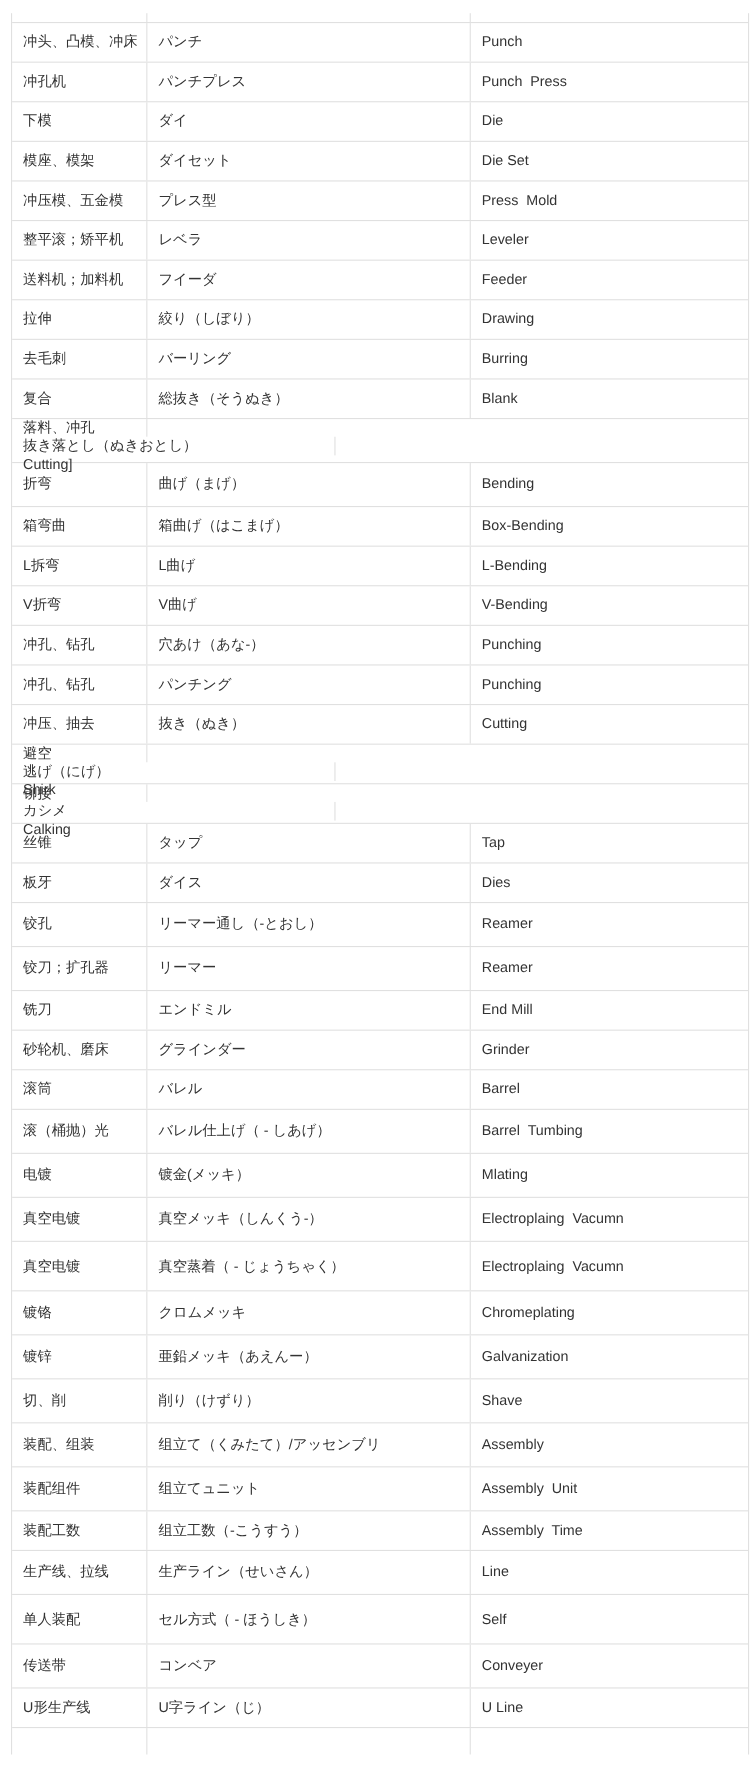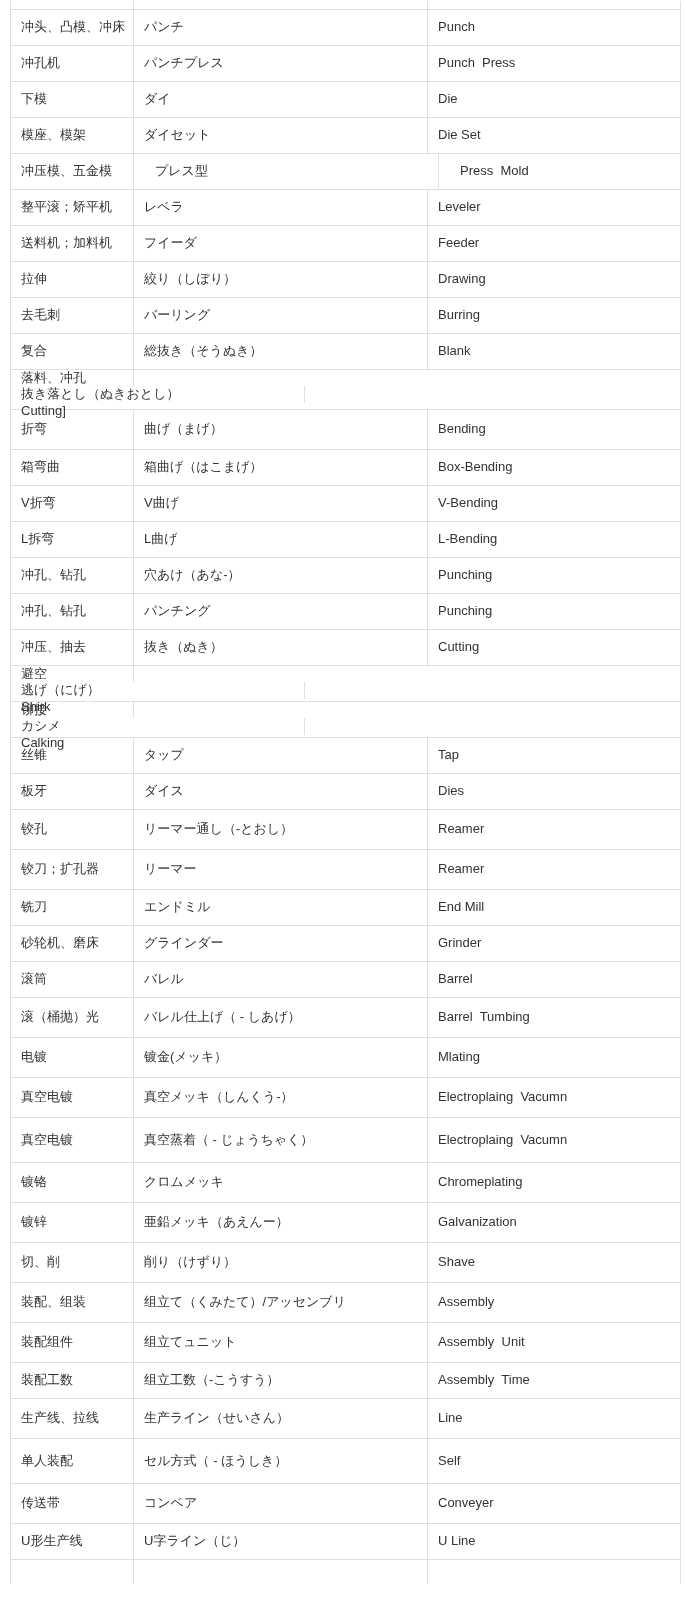--- a/index.html
+++ b/index.html
@@ -11,21 +11,21 @@
     position: relative;
     width: 686px;
     height: 1619px;
     overflow: hidden;
     background: var(--bg, #ffffff);
     font-family: "Liberation Sans", "DejaVu Sans", sans-serif;
   }
   .tbl {
     position: absolute;
     left: 10px;
-    top: 1px;
+    top: 12px;
     width: 669px;
     border-left: 1px solid var(--border, #e0e0e0);
     border-right: 1px solid var(--border, #e0e0e0);
   }
   .row {
     display: flex;
     align-items: stretch;
     border-bottom: 1px solid var(--border, #e0e0e0);
     box-sizing: border-box;
   }
@@ -70,21 +70,21 @@
         <div class="row" style="height: 36px;">
           <div class="cell c-zh">下模</div>
           <div class="cell c-ja">ダイ</div>
           <div class="cell c-en">Die</div>
         </div>
         <div class="row" style="height: 36px;">
           <div class="cell c-zh">模座、模架</div>
           <div class="cell c-ja">ダイセット</div>
           <div class="cell c-en">Die Set</div>
         </div>
-        <div class="row" style="height: 36px; gap: 11px;">
+        <div class="row" style="height: 36px;">
           <div class="cell c-zh">冲压模、五金模</div>
           <div class="cell c-ja">プレス型</div>
           <div class="cell c-en">Press  Mold</div>
         </div>
         <div class="row" style="height: 36px;">
           <div class="cell c-zh">整平滚；矫平机</div>
           <div class="cell c-ja">レベラ</div>
           <div class="cell c-en">Leveler</div>
         </div>
         <div class="row" style="height: 36px;">
@@ -116,28 +116,28 @@
           <div class="cell c-zh">折弯</div>
           <div class="cell c-ja">曲げ（まげ）</div>
           <div class="cell c-en">Bending</div>
         </div>
         <div class="row" style="height: 36px;">
           <div class="cell c-zh">箱弯曲</div>
           <div class="cell c-ja">箱曲げ（はこまげ）</div>
           <div class="cell c-en">Box-Bending</div>
         </div>
         <div class="row" style="height: 36px;">
+          <div class="cell c-zh">L拆弯</div>
+          <div class="cell c-ja">L曲げ</div>
+          <div class="cell c-en">L-Bending</div>
+        </div>
+        <div class="row" style="height: 36px;">
           <div class="cell c-zh">V折弯</div>
           <div class="cell c-ja">V曲げ</div>
           <div class="cell c-en">V-Bending</div>
-        </div>
-        <div class="row" style="height: 36px;">
-          <div class="cell c-zh">L拆弯</div>
-          <div class="cell c-ja">L曲げ</div>
-          <div class="cell c-en">L-Bending</div>
         </div>
         <div class="row" style="height: 36px;">
           <div class="cell c-zh">冲孔、钻孔</div>
           <div class="cell c-ja">穴あけ（あな-）</div>
           <div class="cell c-en">Punching</div>
         </div>
         <div class="row" style="height: 36px;">
           <div class="cell c-zh">冲孔、钻孔</div>
           <div class="cell c-ja">パンチング</div>
           <div class="cell c-en">Punching</div>

